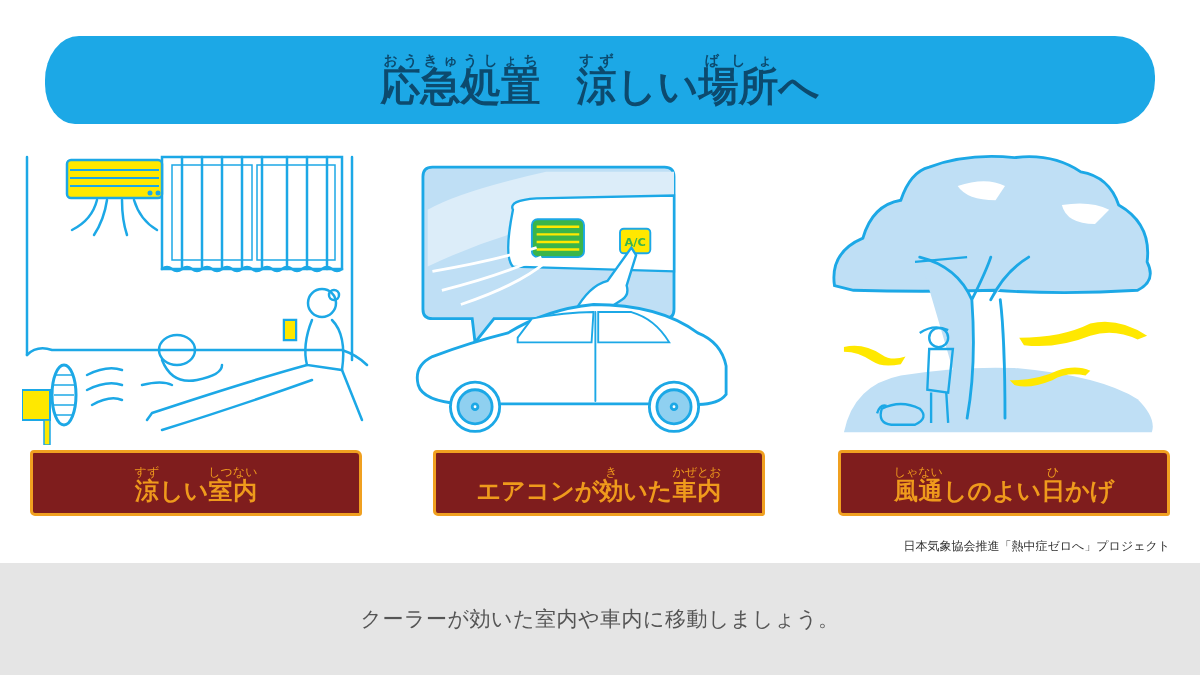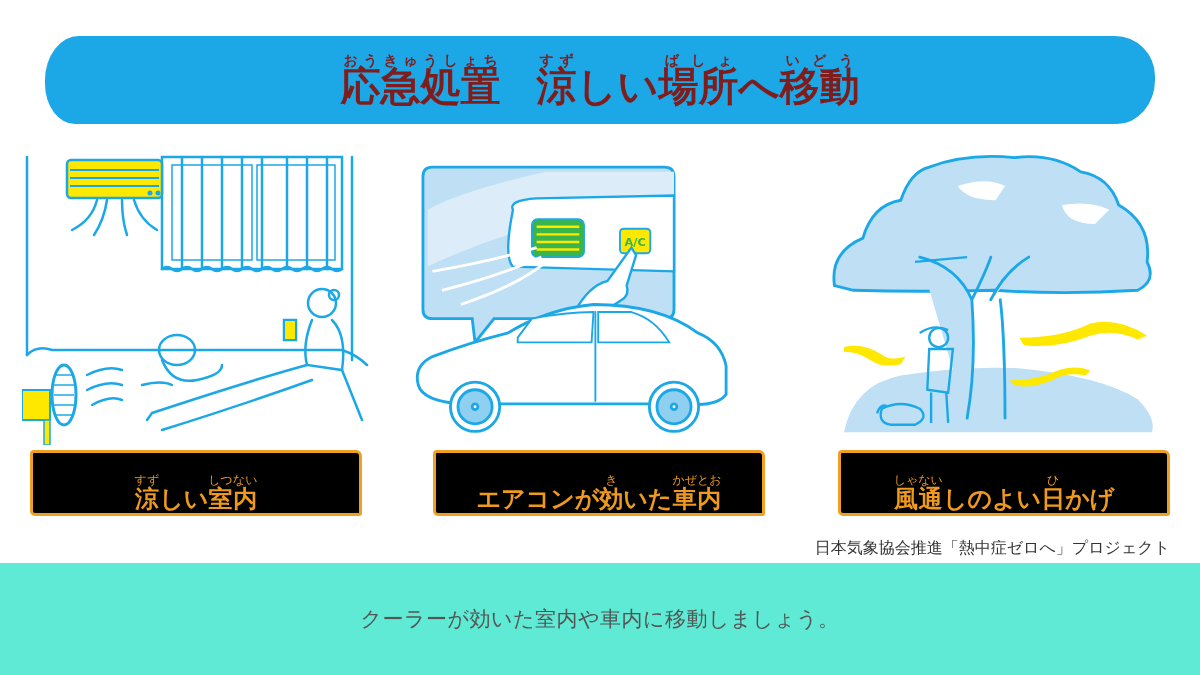--- a/index.html
+++ b/index.html
@@ -7,74 +7,74 @@
     width: 1200px; height: 675px; overflow: hidden;
     background: #ffffff;
     font-family: "DejaVu Sans", "Liberation Sans", sans-serif;
     position: relative;
   }
   .title-banner {
     position: absolute; left: 45px; top: 36px; width: 1110px; height: 88px;
     background: #1ca8e6;
     border-radius: 34px 40px 38px 30px / 44px 40px 44px 40px;
     display: flex; flex-direction: column; align-items: center; justify-content: center;
-    color: #7f1d1d;
+    color: #0c4a6e;
   }
   .title-row { display: flex; align-items: flex-end; gap: 36px; }
   .title-group { display: flex; align-items: flex-end; }
   ruby { ruby-position: over; }
   .title-banner ruby { font-size: 40px; font-weight: bold; line-height: 44px; }
   .title-banner rt { font-size: 14px; font-weight: bold; }
 
   .panel { position: absolute; top: 145px; width: 360px; height: 300px; }
   .panel svg { width: 100%; height: 100%; }
   .panel-1 { left: 22px; }
   .panel-2 { left: 404px; text-align: right; }
   .panel-3 { left: 825px; }
 
   .caption-box {
     position: absolute; top: 450px; width: 332px; height: 66px;
     border: 3px solid #f0a020;
     border-radius: 4px 6px 3px 5px;
-    background: #000000;
+    background: #7f1d1d;
     display: flex; align-items: flex-end; justify-content: center;
+    padding-bottom: 8px;
   }
   .caption-1 { left: 30px; }
   .caption-2 { left: 433px; }
   .caption-3 { left: 838px; }
   .caption-box ruby { font-size: 24px; font-weight: bold; color: #ef9a1c; line-height: 28px; }
   .caption-box rt { font-size: 12px; font-weight: normal; color: #ef9a1c; }
 
   .credit {
     position: absolute; right: 30px; top: 538px;
-    font-size: 16px; color: #333; font-family: Liberation Sans, sans-serif;
+    font-size: 12px; color: #333; font-family: Liberation Sans, sans-serif;
   }
 
   .bottom-band {
     position: absolute; left: 0; top: 563px; width: 1200px; height: 112px;
-    background: #5eead4;
+    background: #e5e5e5;
     display: flex; flex-direction: column; align-items: center; justify-content: center;
     gap: 12px;
   }
   .bottom-band p { font-size: 21px; color: #555; letter-spacing: 0.5px; }
 </style>
 </head>
 <body>
 
 <div class="title-banner">
   <div class="title-row" id="title-row">
       <span class="title-group">
         <ruby>応急処置<rt>おうきゅうしょち</rt></ruby>
       </span>
       <span class="title-group">
         <ruby>涼<rt>すず</rt></ruby>
         <ruby>しい<rt>&nbsp;</rt></ruby>
         <ruby>場所<rt>ばしょ</rt></ruby>
         <ruby>へ<rt>&nbsp;</rt></ruby>
-        <ruby>移動<rt>いどう</rt></ruby>
       </span>
     </div>
 </div>
 
 <div class="panel panel-1">
   <svg viewBox="0 0 360 300">
     <g fill="none" stroke="#1ca8e6" stroke-width="2.5" stroke-linecap="round">
       <line x1="5" y1="12" x2="5" y2="210"></line>
       <line x1="330" y1="12" x2="330" y2="215"></line>
       <path d="M5 210 Q15 200 30 205 L320 205 Q335 210 345 220"></path>

